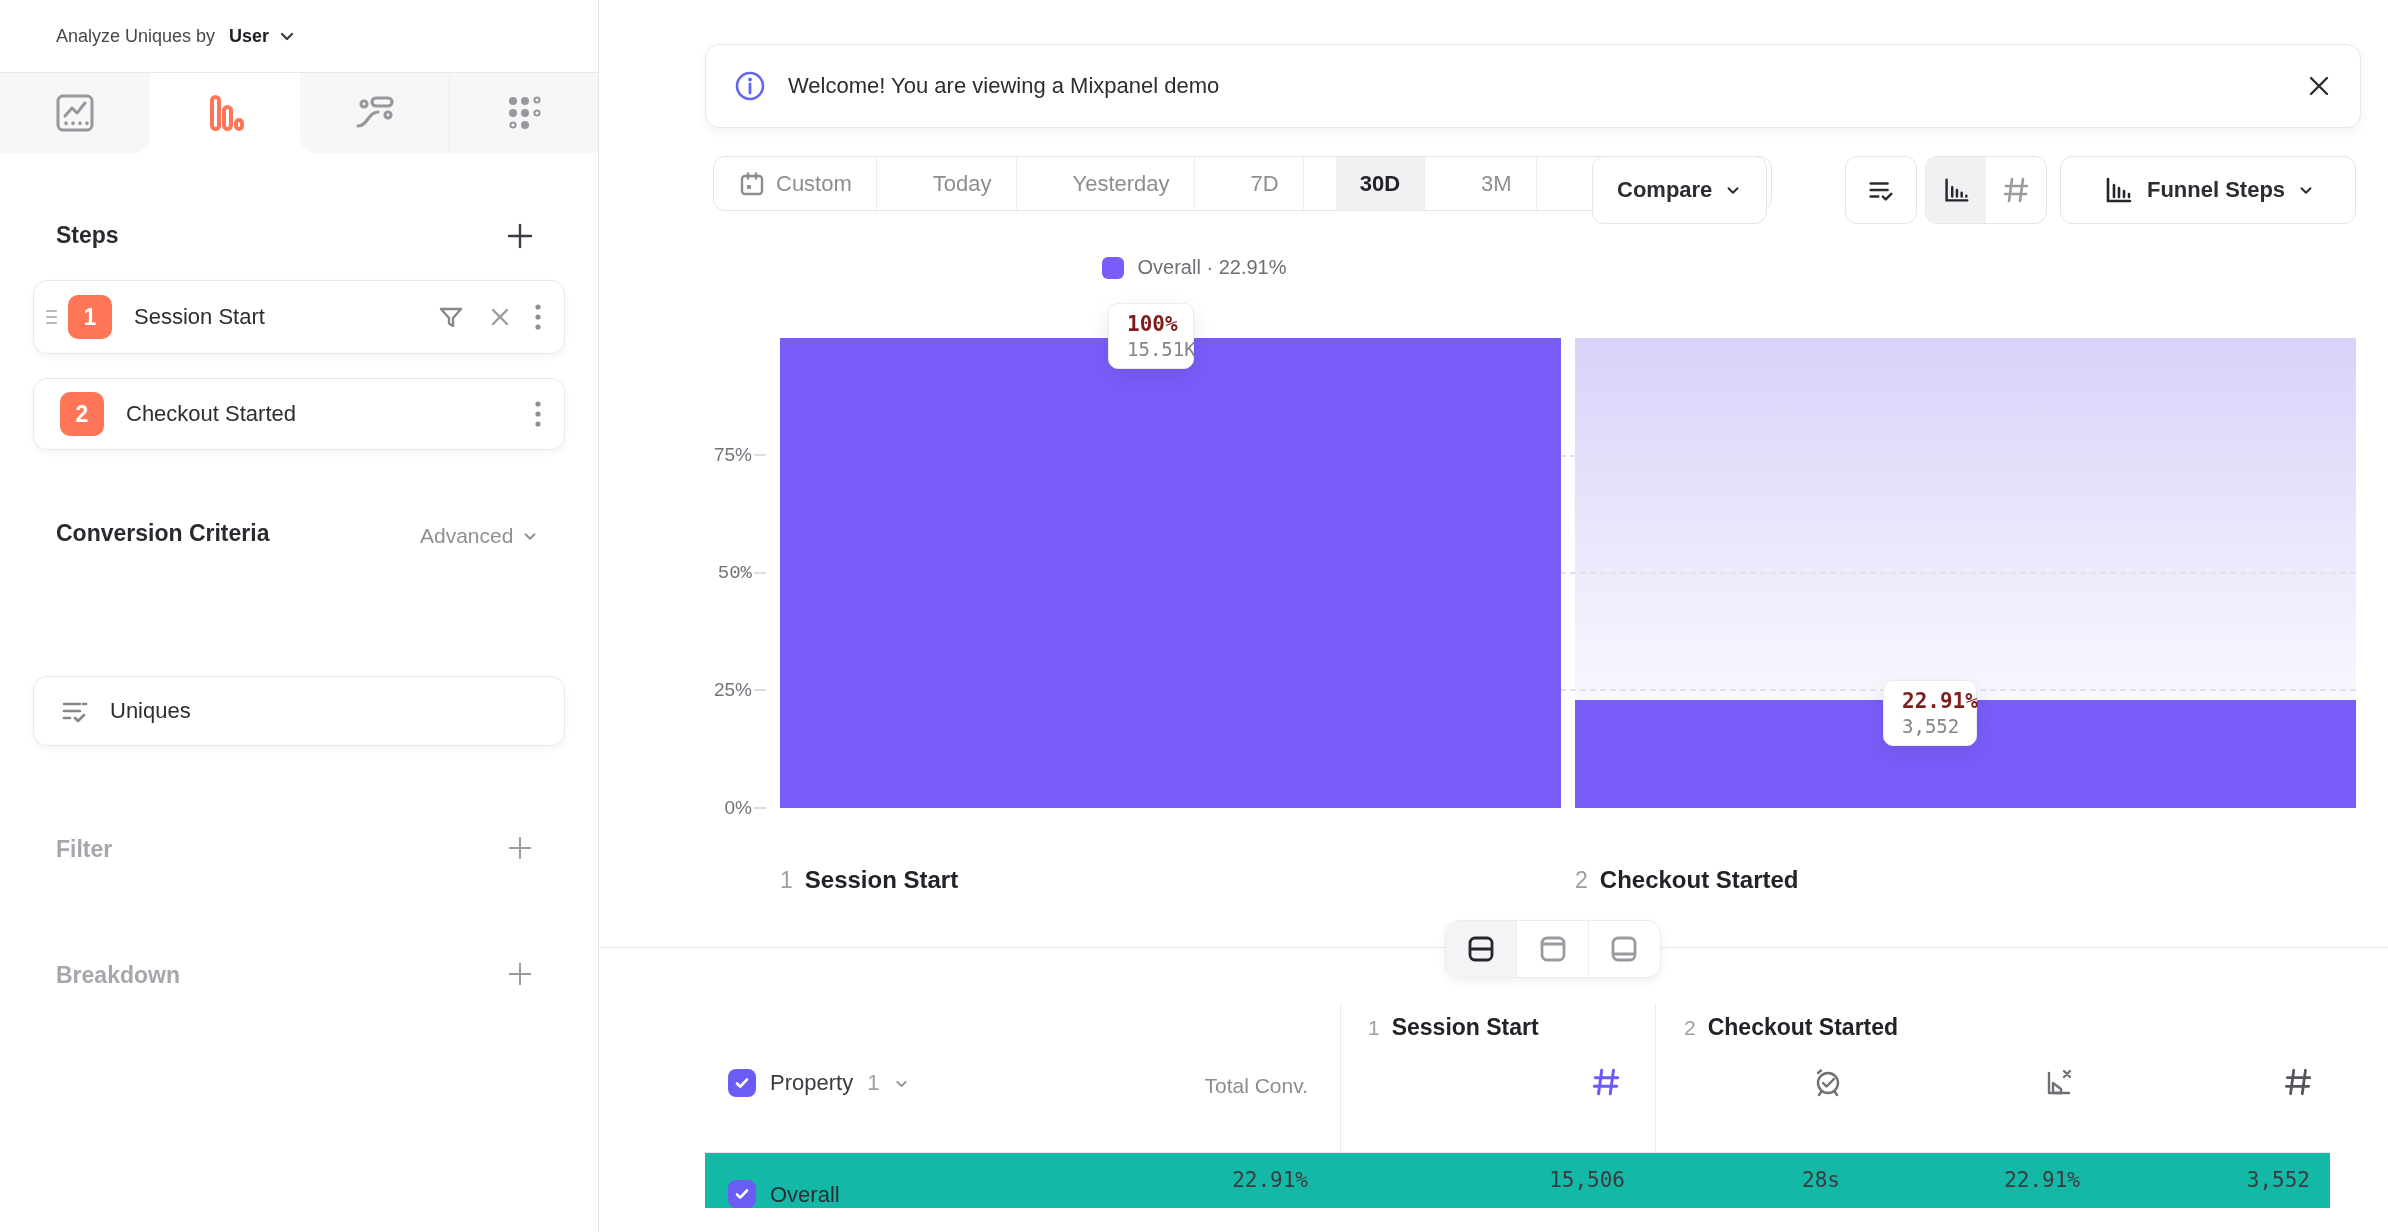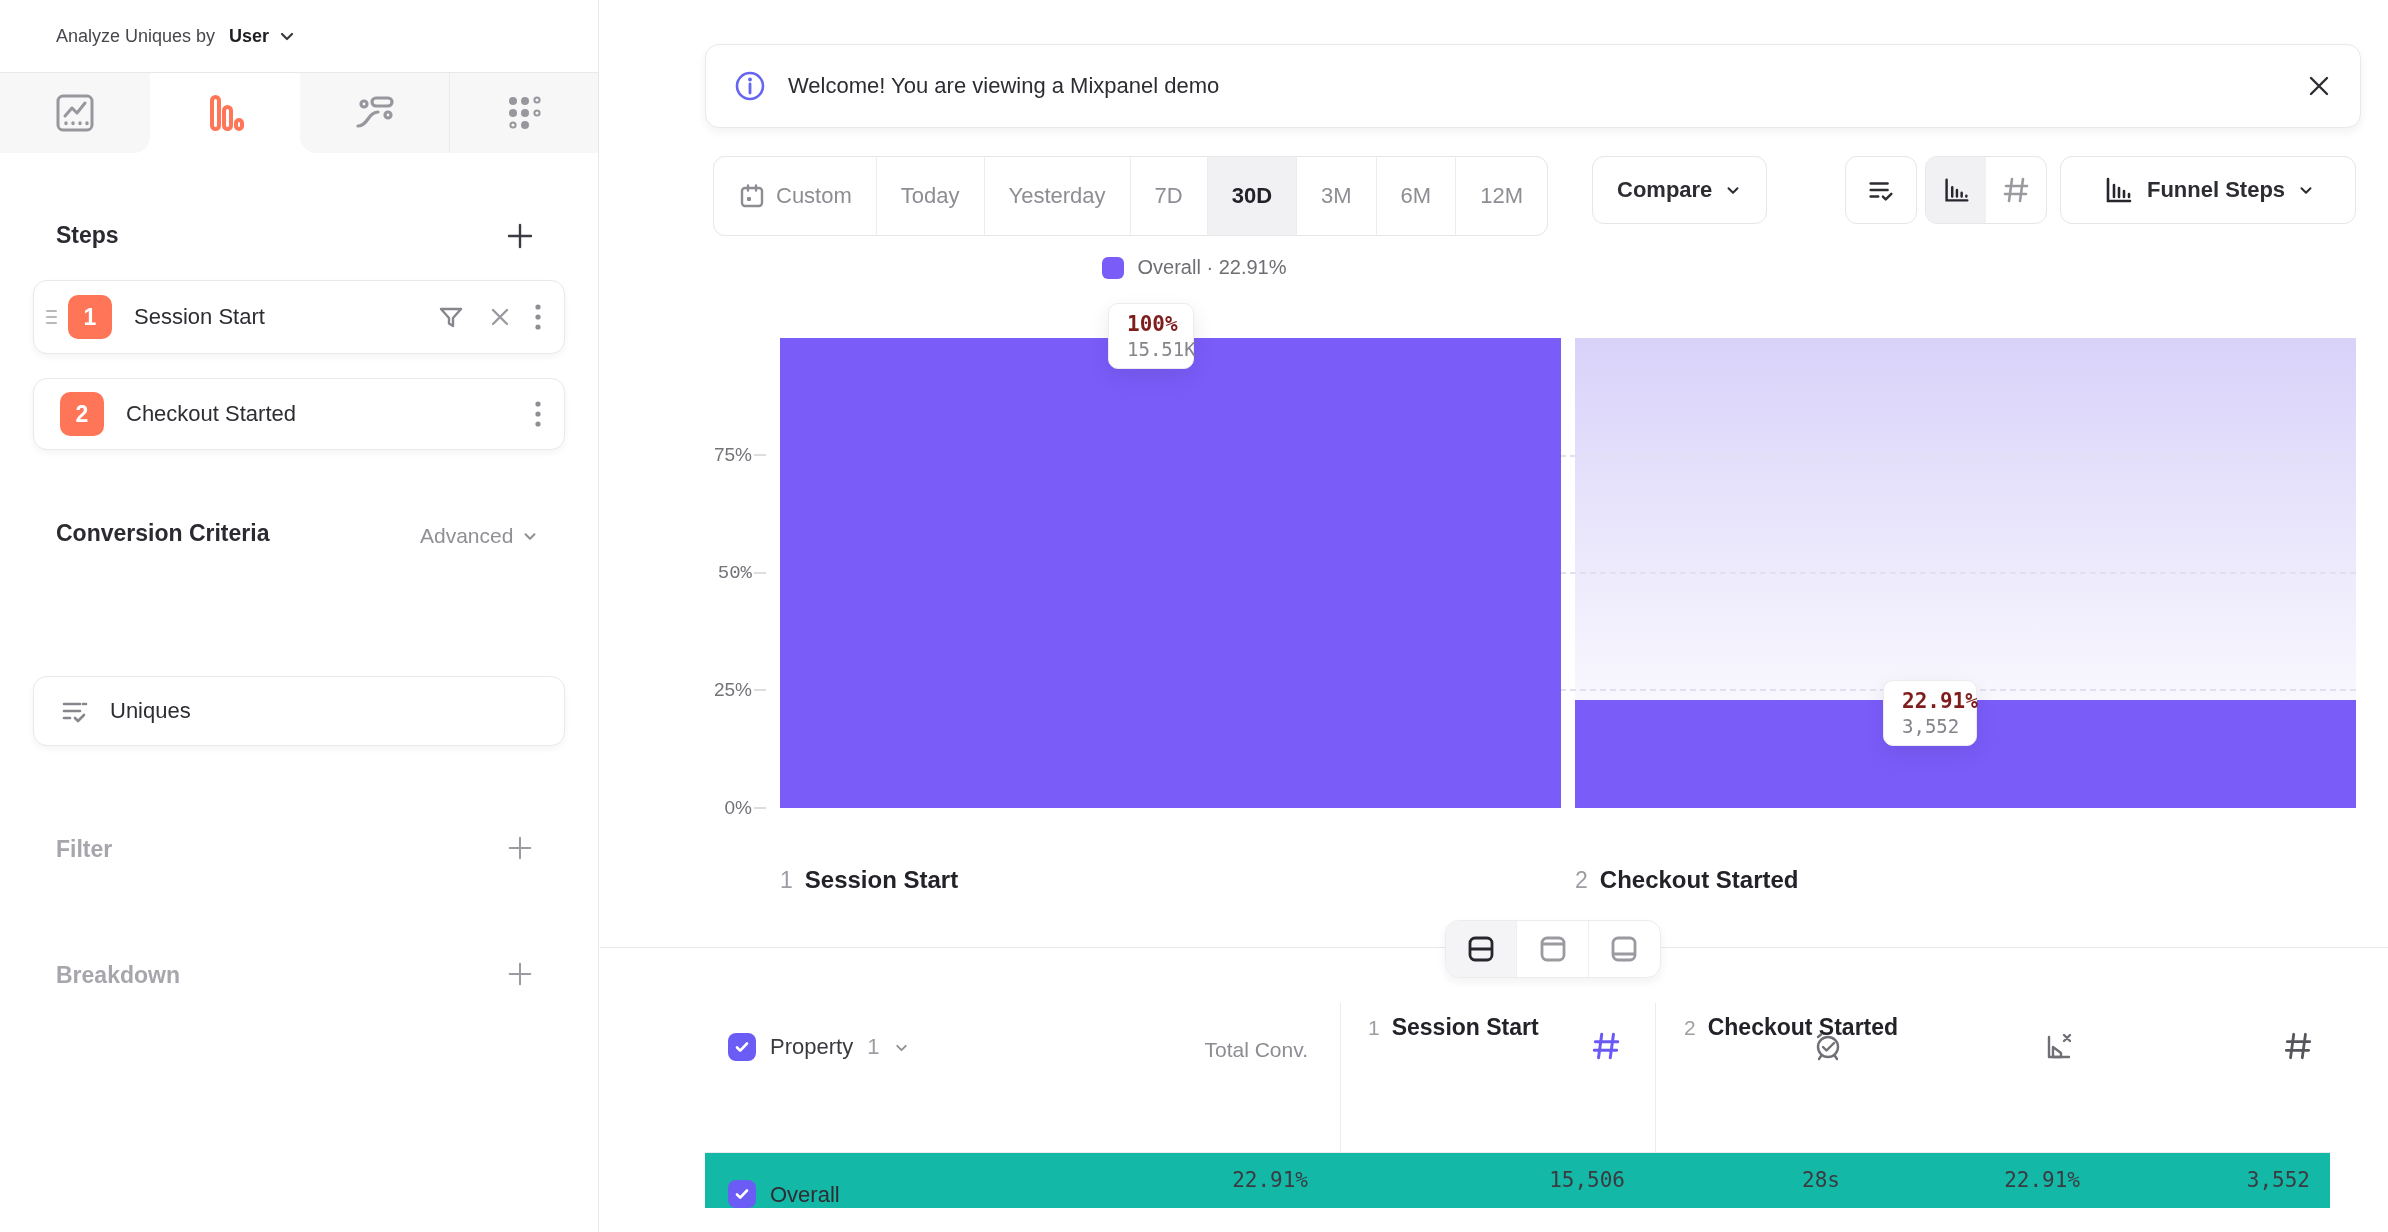--- a/index.html
+++ b/index.html
@@ -33,21 +33,21 @@
   .card-label { font-size:22px; font-weight:500; color:#2d2d33; }
   .muted-title { font-size:23px; font-weight:700; color:#a6a6ac; }
   .advanced { display:flex; align-items:center; gap:8px; font-size:21px; color:#8f8f95; cursor:pointer; }
 
   
   .banner { left:705px; top:44px; width:1656px; height:84px; background:#fff; border:1px solid #e9e9ec; border-radius:14px;
             box-shadow:0 4px 10px rgba(40,40,60,.06); display:flex; align-items:center; padding:0 28px; gap:22px; }
   .banner-text { font-size:22px; color:#2c2c32; flex:1; }
 
   
-  .seg { border:1px solid #e6e6e9; border-radius:12px; display:flex; align-items:stretch; height:80px; overflow:hidden; background:#fff; }
+  .seg { border:1px solid #e6e6e9; border-radius:12px; display:flex; align-items:stretch; height:55px; overflow:hidden; background:#fff;gap:32px; }
   .seg .item { display:flex; align-items:center; justify-content:center; gap:10px; font-size:22px; color:#8d8d93;
                padding:0 24px; border-right:1px solid #ececee; cursor:pointer; white-space:nowrap; }
   .seg .item:last-child { border-right:none; }
   .seg .item.active { background:#f1f1f3; color:#222228; font-weight:700; }
   .btn { border:1px solid #e6e6e9; border-radius:12px; height:68px; display:flex; align-items:center; justify-content:center;
          gap:12px; font-size:22px; font-weight:500; color:#2c2c32; background:#fff; padding:0 24px; cursor:pointer; }
   .icon-seg { border:1px solid #e6e6e9; border-radius:12px; height:68px; display:flex; overflow:hidden; background:#fff; }
   .icon-seg .cell { width:60px; display:flex; align-items:center; justify-content:center; cursor:pointer; }
   .icon-seg .cell.active { background:#f1f1f3; }
 
@@ -80,21 +80,21 @@
                          border-right:1px solid #efeff1; }
   .layout-toggle .cell:last-child { border-right:none; }
   .layout-toggle .cell.active { background:#f4f4f6; }
 
   
   .col-divider { position:absolute; top:1003px; width:1px; height:205px; background:#ececee; }
   .group-hdr { position:absolute; top:1014px; display:flex; align-items:baseline; gap:12px; }
   .group-hdr .num { font-size:21px; color:#9d9da3; }
   .group-hdr .name { font-size:23px; font-weight:700; color:#222228; }
   .checkbox { width:28px; height:28px; border-radius:8px; background:#6c5cf6; display:flex; align-items:center; justify-content:center; cursor:pointer; }
-  .hdr-row { position:absolute; top:1016px; height:68px; }
+  .hdr-row { position:absolute; top:1052px; height:68px; }
   .prop { display:flex; align-items:center; gap:14px; }
   .prop .p-label { font-size:22px; font-weight:500; color:#3a3a41; }
   .prop .p-num { font-size:22px; color:#9d9da3; }
   .total-conv { font-size:21px; color:#8c8c92; }
   .data-row { left:705px; top:1152px; width:1625px; height:56px; background:#14b8a6; border-top:1px solid #eaeaec;
               display:flex; align-items:flex-end; }
   .row-name { font-size:22px; color:#2d2d33; }
   .num-val { font-size:21px; color:#3a3a40; }
 
   svg { display:block; }

